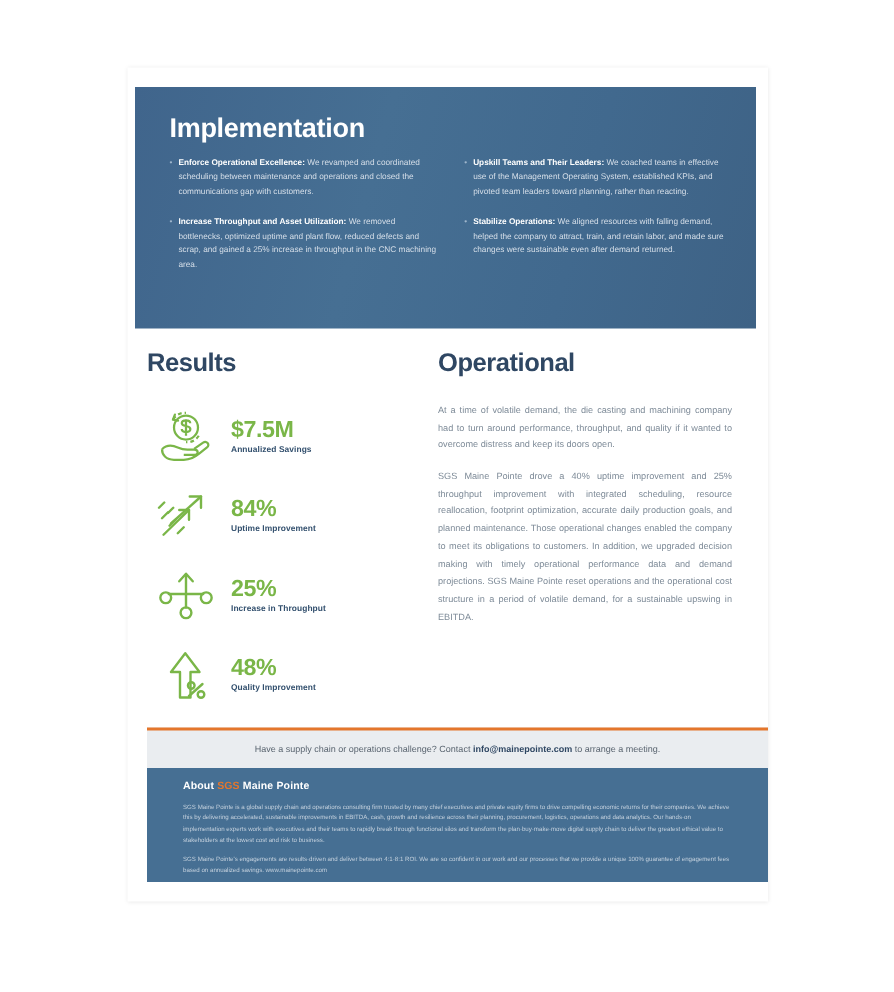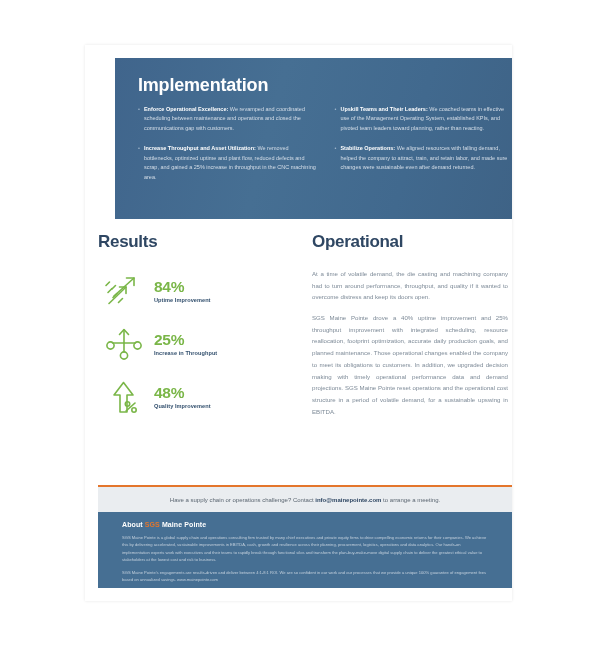--- a/index.html
+++ b/index.html
@@ -13,21 +13,21 @@
     position:absolute;
     left:85px;top:45px;
     width:427px;height:556px;
     background:#ffffff;
     box-shadow:0 0 3px rgba(0,0,0,0.10);
     overflow:hidden;
   }
 
   
   .hero{
-    position:absolute;left:30px;top:13px;
+    position:absolute;left:5px;top:13px;
     width:414px;height:161px;
     background:linear-gradient(105deg,#40658c 0%,#466f93 38%,#41698e 70%,#3e6285 100%);
     color:#ffffff;
     box-sizing:border-box;
     padding:18px 16px 10px 23px;
   }
   .hero h1{
     margin:0 0 11px 0;
     font-size:18px;
     font-weight:bold;
@@ -49,21 +49,21 @@
     font-size:5.5px;
     line-height:1.72;
   }
   .bullet b{color:#ffffff;font-weight:bold;}
 
   
   .body-wrap{
     position:absolute;left:13px;top:188px;
     width:414px;
     display:flex;
-    gap:29px;
+    gap:9px;
   }
   .col-left{width:185px;}
   .col-right{width:196px;}
 
   h2.sec{
     margin:0 0 18px 0;
     font-size:17px;
     font-weight:bold;
     color:#2f4763;
     letter-spacing:-0.3px;
@@ -178,20 +178,37 @@
       </div>
 
     </div>
   </section>
 
   <div class="body-wrap">
 
     <div class="col-left">
       <h2 class="sec">Results</h2>
 
+      <div class="stat">
+        <div class="ic">
+          <svg width="40" height="36" viewBox="0 0 40 36" fill="none" stroke="#7ab648" stroke-width="1.5">
+            <circle cx="20" cy="12" r="8"></circle>
+            <path d="M20 6.5v11M22.8 9.2c0-1.3-1.2-2-2.8-2s-2.8.7-2.8 1.9 1.3 1.6 2.8 1.9 2.9.7 2.9 2-1.3 2-2.9 2-2.8-.8-2.8-2"></path>
+            <path d="M11.5 6.5A9.3 9.3 0 0 1 20 2.2" stroke-dasharray="2.5 2"></path>
+            <path d="M12.6 3.4l-1.3 3.4 3.4.6" stroke-linecap="round" stroke-linejoin="round" fill="none"></path>
+            <path d="M28.5 17.5A9.3 9.3 0 0 1 20 21.8" stroke-dasharray="2.5 2"></path>
+            <path d="M4 26.5c3.5-3.5 7.5-2.5 10.5-1.2 2 .9 4 1.4 6.5 1.4h4.5c1.3 0 2.3.8 2.3 1.8s-1 1.8-2.3 1.8h-7"></path>
+            <path d="M4 26.5c0 4 3 7 8 7h6.5c4.5 0 7-1.6 10.5-4.3l5-3.9c1-.8 1.2-2 .4-2.9s-2-1-3-.3l-6 4.2"></path>
+          </svg>
+        </div>
+        <div class="txt">
+          <div class="val">$7.5M</div>
+          <div class="lbl">Annualized Savings</div>
+        </div>
+      </div>
 
       <div class="stat">
         <div class="ic">
           <svg width="40" height="34" viewBox="0 0 40 34" fill="none" stroke="#7ab648" stroke-width="1.6" stroke-linecap="round" stroke-linejoin="round">
             <path d="M10 22L30 4"></path>
               <path d="M22.5 4H30v7.5"></path>
             <path d="M5 29.5L22 13"></path>
               <path d="M15.5 13H22v6.5"></path>
             <path d="M4 18.5l4-4M9 23.5l4-4M14.5 28.5l4-4"></path>
             <path d="M2 11.5l3.5-3.5M8 15l3.5-3.5"></path>

